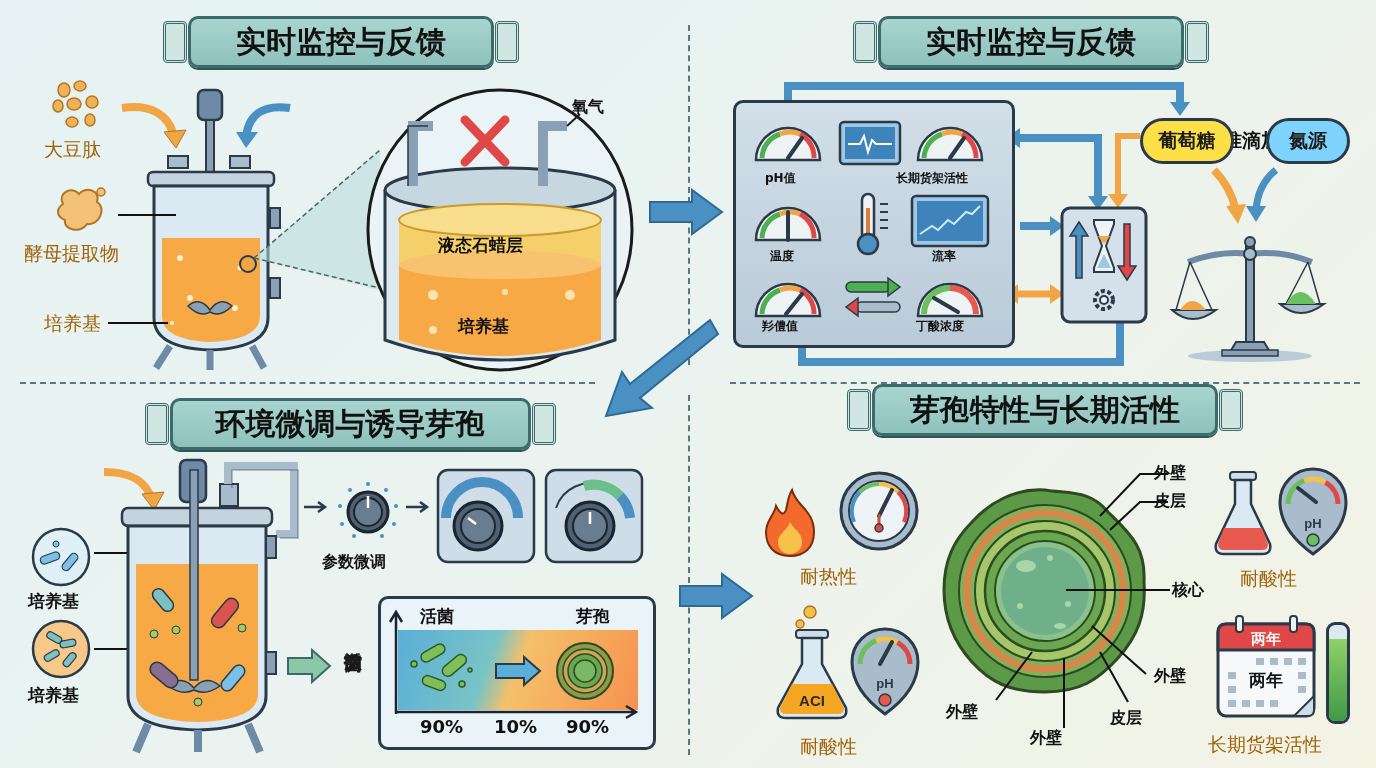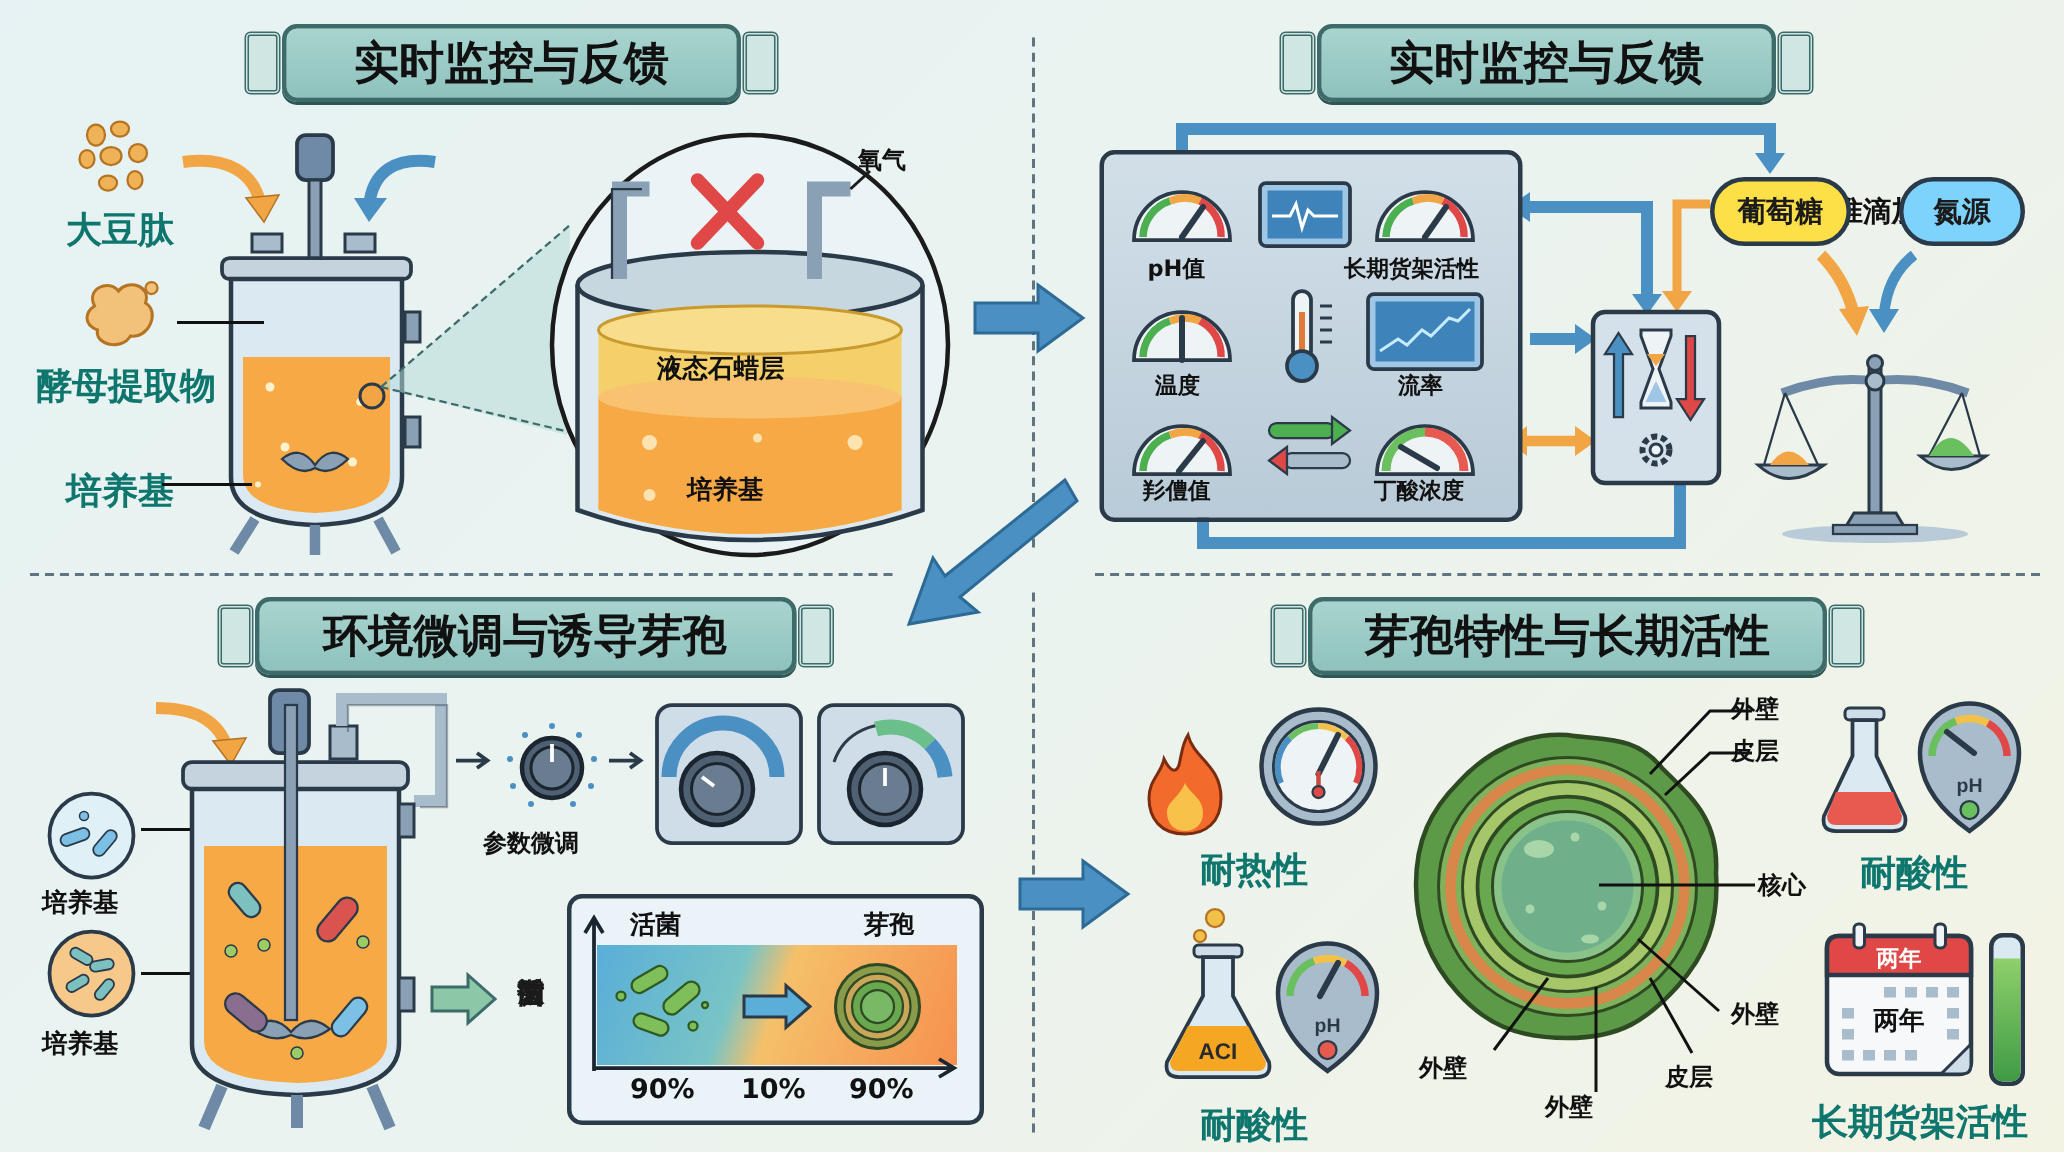--- a/index.html
+++ b/index.html
@@ -4,22 +4,22 @@
 <style>
   html,body{margin:0;padding:0;}
   body{width:1376px;height:768px;overflow:hidden;font-family:"DejaVu Sans",sans-serif;background:linear-gradient(135deg,#e6f2f3 0%,#eaf3ef 50%,#f3f3e4 100%);position:relative;color:#1b1b1b;}
   .abs{position:absolute;}
   .divider-h{position:absolute;border-top:2px dashed #5f7480;height:0;}
   .divider-v{position:absolute;border-left:2px dashed #5f7480;width:0;}
   .title-banner{position:absolute;height:46px;background:linear-gradient(#a8d4cf,#8fc2bd);border:3px solid #3d6b6a;border-radius:10px;display:flex;align-items:center;justify-content:center;font-weight:bold;font-size:30px;color:#111;box-shadow:0 2px 0 #2e5656;}
   .title-banner::before,.title-banner::after{content:"";position:absolute;top:2px;width:18px;height:36px;border:3px double #3d6b6a;border-radius:4px;background:#cfe6e3;}
   .title-banner::before{left:-28px;}
   .title-banner::after{right:-28px;}
-  .lbl{position:absolute;font-weight:bold;font-size:24px;color:#0f766e;white-space:nowrap;}
-  .lbl-sm{position:absolute;font-weight:bold;font-size:15px;color:#111;white-space:nowrap;}
+  .lbl{position:absolute;font-weight:normal;font-size:19px;color:#a16207;white-space:nowrap;}
+  .lbl-sm{position:absolute;font-weight:bold;font-size:12px;color:#111;white-space:nowrap;}
   .pill{position:absolute;border:3px solid #2b3a48;border-radius:24px;display:flex;align-items:center;justify-content:center;font-weight:bold;font-size:19px;}
   svg{position:absolute;overflow:visible;}
 </style>
 </head>
 <body>
 
 <div class="divider-h" style="left:20px;top:382px;width:575px;"></div>
 <div class="divider-h" style="left:730px;top:382px;width:630px;"></div>
 <div class="divider-v" style="left:688px;top:25px;height:340px;"></div>
 <div class="divider-v" style="left:688px;top:395px;height:360px;"></div>
@@ -382,21 +382,21 @@
   <circle cx="31" cy="31" r="22" fill="#c9a65a" stroke="#2e4a22" stroke-width="1.5"></circle>
   <circle cx="31" cy="31" r="17" fill="#6aa84f" stroke="#2e4a22" stroke-width="1.5"></circle>
   <circle cx="31" cy="31" r="11" fill="#79b865" stroke="#2e4a22" stroke-width="1.5"></circle>
 </svg>
 <div class="lbl-sm" style="left:420px;top:605px;font-size:17px;">活菌</div>
 <div class="lbl-sm" style="left:566px;top:605px;font-size:17px;margin-left:10px;">芽孢</div>
 <div class="lbl-sm" style="left:420px;top:716px;font-size:18px;">90%</div>
 <div class="lbl-sm" style="left:494px;top:716px;font-size:18px;">10%</div>
 <div class="lbl-sm" style="left:566px;top:716px;font-size:18px;">90%</div>
 
-<div class="title-banner" style="left:872px;top:398px;width:340px;">
+<div class="title-banner" style="left:872px;top:384px;width:340px;">
   <span>芽孢特性与长期活性</span>
 </div>
 
 <svg style="left:762px;top:488px" width="58" height="70">
   <path d="M30 2 C34 18 52 22 52 44 C52 60 42 68 28 68 C12 68 4 58 4 44 C4 32 12 28 14 18 C18 26 22 28 24 22 C26 14 26 8 30 2Z" fill="#f26a2c" stroke="#7a2c10" stroke-width="2"></path>
   <path d="M28 34 C32 42 40 44 40 54 C40 62 34 66 28 66 C20 66 16 60 16 54 C16 46 24 44 28 34Z" fill="#f8c14a"></path>
 </svg>
 <svg style="left:838px;top:470px" width="82" height="82">
   <circle cx="41" cy="41" r="38" fill="#a9bccc" stroke="#2b3a48" stroke-width="3"></circle>
   <circle cx="41" cy="41" r="30" fill="#eef3f6" stroke="#2b3a48" stroke-width="2"></circle>

